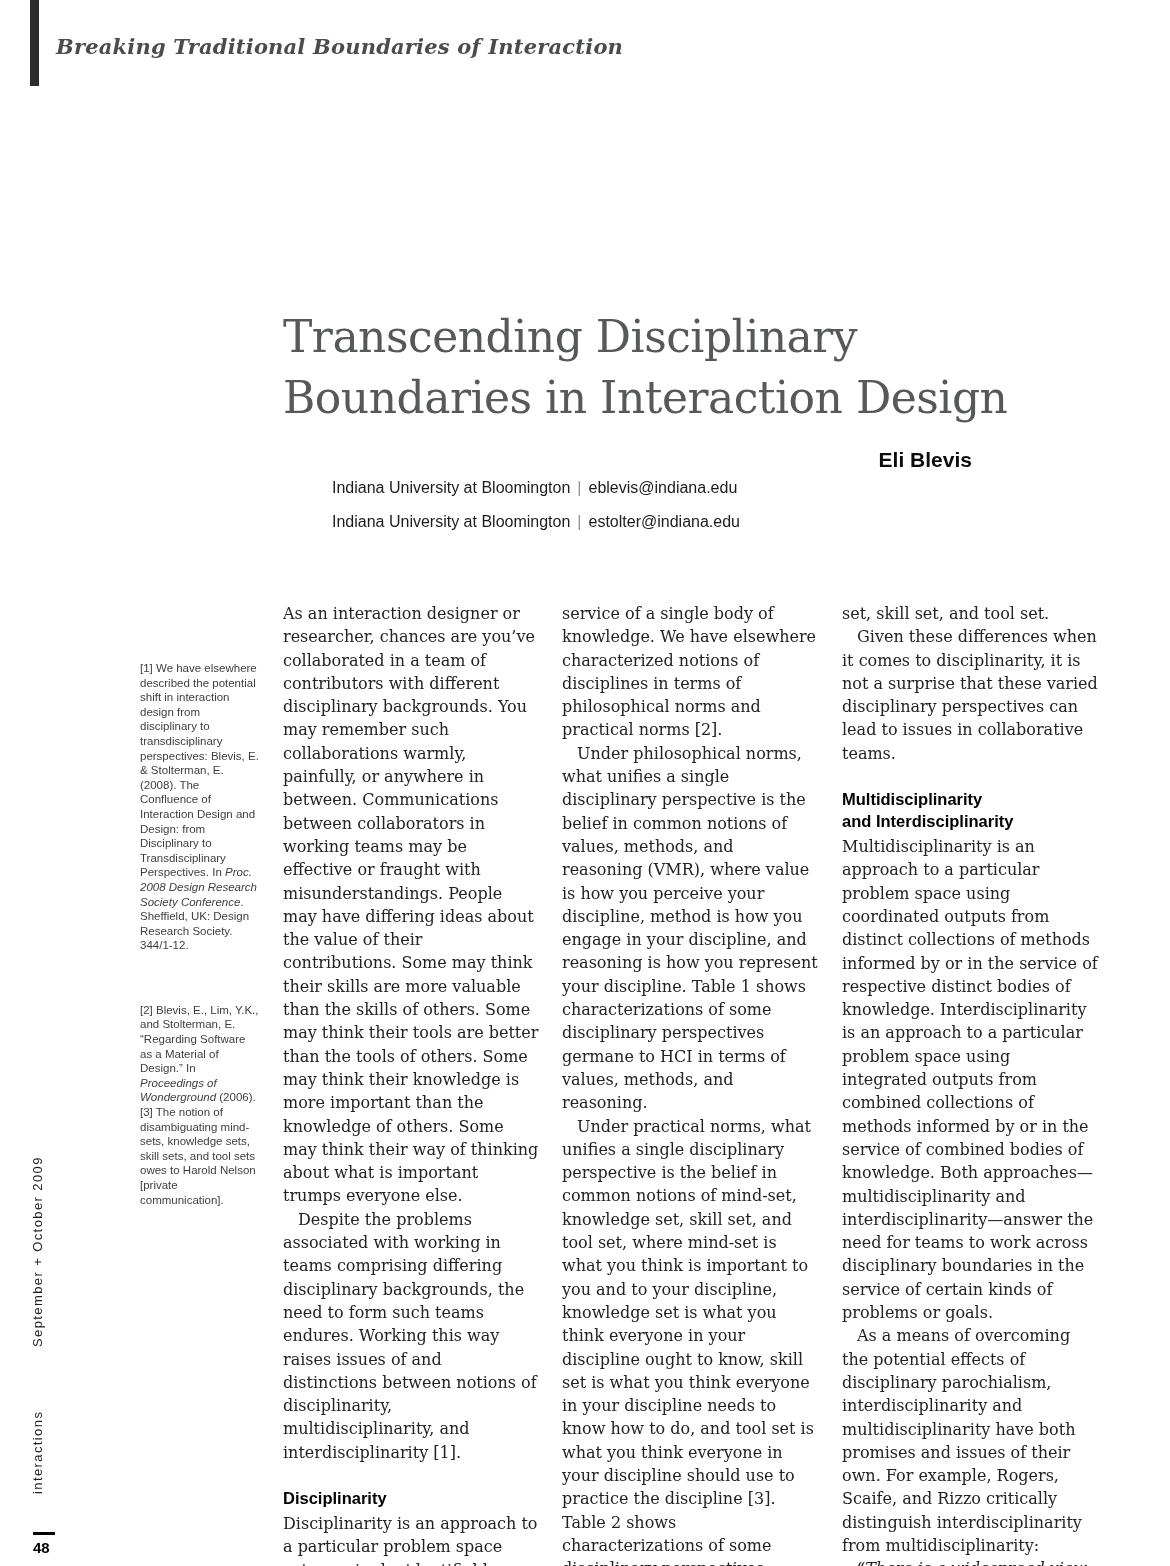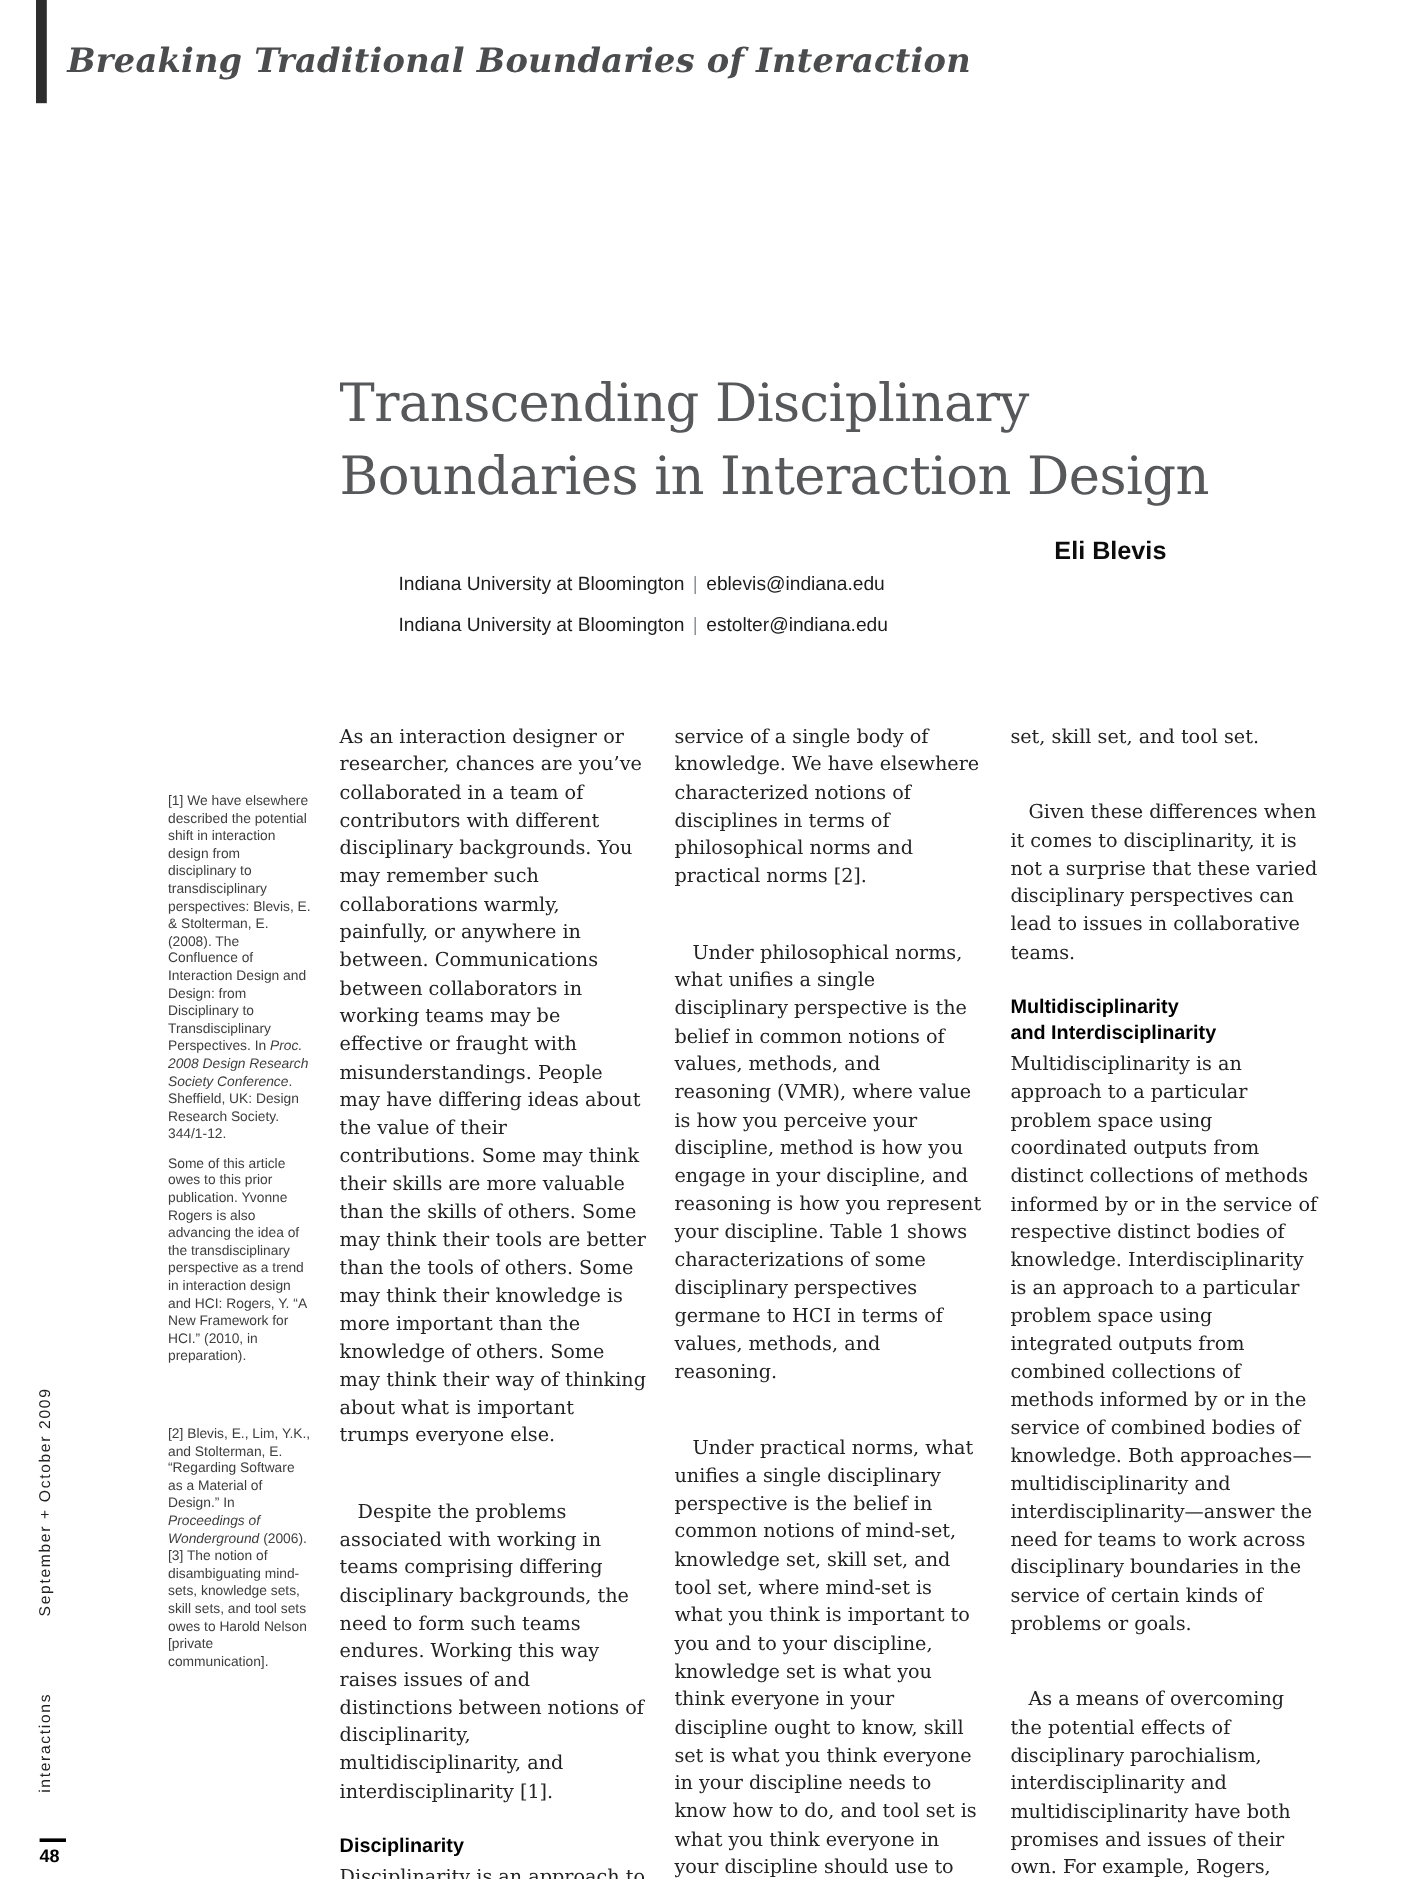--- a/index.html
+++ b/index.html
@@ -7,21 +7,21 @@
   .page {
     position:relative; width:1170px; height:1566px; margin:0 auto;
     background:#ffffff; overflow:hidden;
     font-family:"Liberation Sans", sans-serif; color:#242424;
   }
   
   .top-bar { position:absolute; left:30px; top:0; width:9px; height:86px; background:#2d2d2e; }
   .section-header {
     position:absolute; left:56px; top:34px;
     font-family:"DejaVu Serif", serif; font-style:italic; font-weight:600;
-    font-size:28px; color:#4b4c4e; letter-spacing:0.2px;
+    font-size:21px; color:#4b4c4e; letter-spacing:0.2px;
   }
   
   .article-title {
     position:absolute; left:283px; top:306px;
     font-family:"DejaVu Serif", serif; font-weight:400;
     font-size:44px; line-height:61px; color:#57585a; letter-spacing:-0.5px;
   }
   .article-title span { display:block; }
   
   .authors { position:absolute; left:332px; top:448px; width:640px; }
@@ -42,21 +42,21 @@
   .margin-notes .it { font-style:italic; }
   
   .col {
     position:absolute; top:602px; width:256px;
     font-family:"DejaVu Serif", serif; font-size:16px; line-height:23.3px; color:#222222;
   }
   .col-0 { left:283px; }
   .col-1 { left:562px; }
   .col-2 { left:842px; }
   .col p { margin:0; }
-  .col p.indent { text-indent:15px;margin-top:40px; }
+  .col p.indent { text-indent:15px; }
   .col p.quote { text-indent:15px; font-style:italic; }
   .col h3 {
     font-family:"Liberation Sans", sans-serif; font-size:16.5px; line-height:22px;
     font-weight:bold; color:#000; margin:23px 0 3px 0;
   }
   
   .v-text {
     position:absolute; left:30px; white-space:nowrap;
     transform-origin:0 0; transform:rotate(-90deg);
     font-size:13px; letter-spacing:1.4px; color:#1f1f1f;
@@ -90,21 +90,20 @@
     </div>
     <div class="author">
       <div class="author-affil">
         <span>Indiana University at Bloomington</span><span class="sep">|</span><span>estolter@indiana.edu</span>
       </div>
     </div>
   </div>
 
   <aside class="margin-notes" id="margin-notes">
       <p class="note n0"><span>[1] We have elsewhere described the potential shift in interaction design from disciplinary to transdisciplinary perspectives: Blevis, E. &amp; Stolterman, E. (2008). The Confluence of Interaction Design and Design: from Disciplinary to Transdisciplinary Perspectives. In </span><span class="it">Proc. 2008 Design Research Society Conference</span><span>. Sheffield, UK: Design Research Society. 344/1-12.</span></p>
-      <p class="note n1"><span>Some of this article owes to this prior publication. Yvonne Rogers is also advancing the idea of the transdisciplinary perspective as a trend in interaction design and HCI: Rogers, Y. “A New Framework for HCI.” (2010, in preparation).</span></p>
       <p class="note n2"><span>[2] Blevis, E., Lim, Y.K., and Stolterman, E. “Regarding Software as a Material of Design.” In </span><span class="it">Proceedings of Wonderground</span><span> (2006).</span></p>
       <p class="note n3"><span>[3] The notion of disambiguating mind-sets, knowledge sets, skill sets, and tool sets owes to Harold Nelson [private communication].</span></p>
     </aside>
 
   <div class="col col-0" id="col-0">
       <p class="first">As an interaction designer or researcher, chances are you’ve collaborated in a team of contributors with different disciplinary backgrounds. You may remember such collaborations warmly, painfully, or anywhere in between. Communications between collaborators in working teams may be effective or fraught with misunderstandings. People may have differing ideas about the value of their contributions. Some may think their skills are more valuable than the skills of others. Some may think their tools are better than the tools of others. Some may think their knowledge is more important than the knowledge of others. Some may think their way of thinking about what is important trumps everyone else.</p>
       <p class="indent">Despite the problems associated with working in teams comprising differing disciplinary backgrounds, the need to form such teams endures. Working this way raises issues of and distinctions between notions of disciplinarity, multidisciplinarity, and interdisciplinarity [1].</p>
       <h3>Disciplinarity</h3>
       <p class="first">Disciplinarity is an approach to a particular problem space using a single, identifiable collection of methods informed by or in the</p>
     </div>

